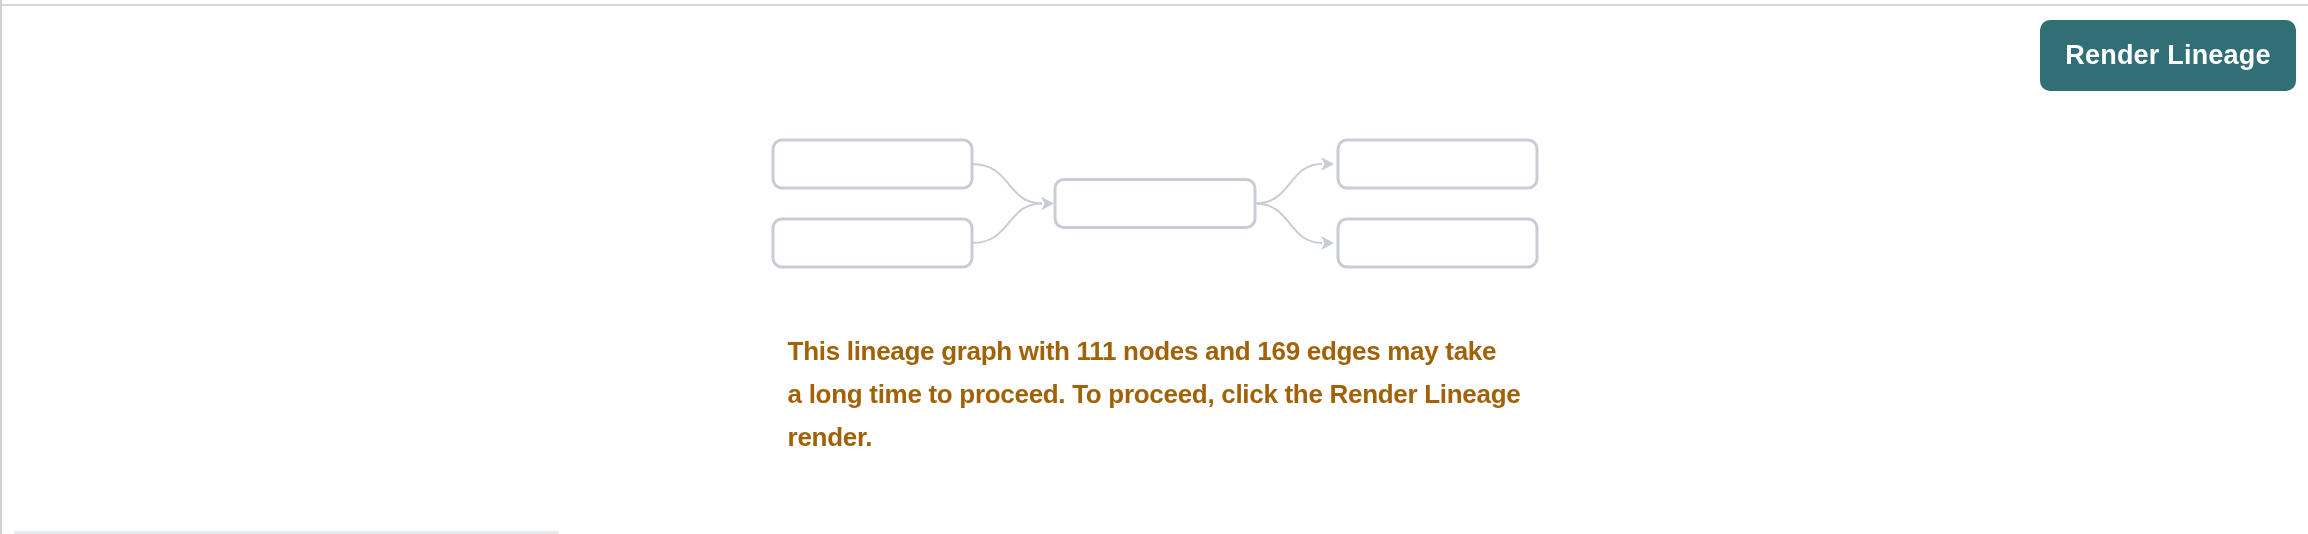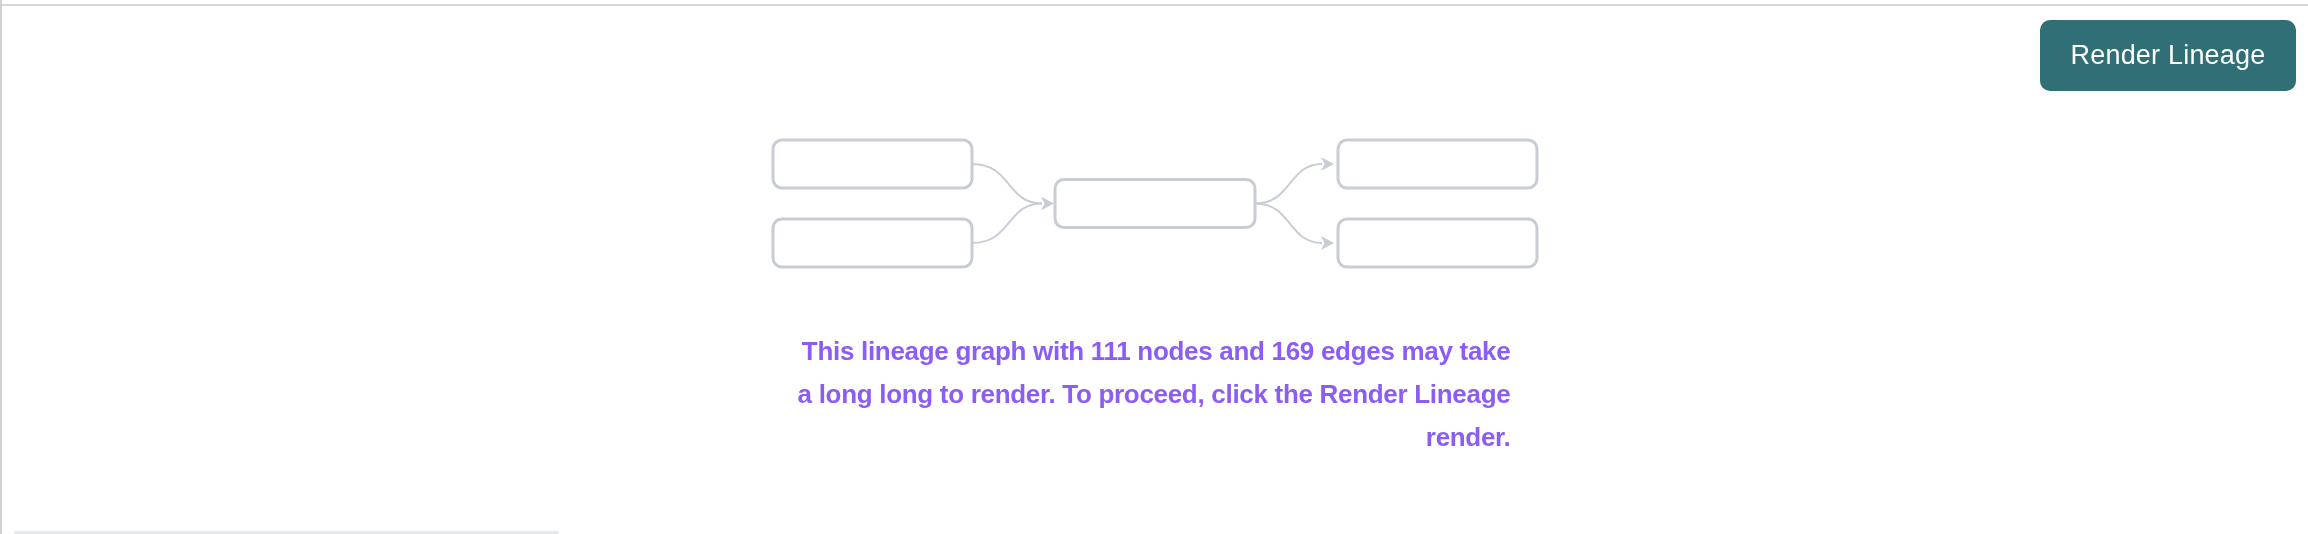--- a/index.html
+++ b/index.html
@@ -36,39 +36,39 @@
     top: 20px;
     right: 12px;
     width: 256px;
     height: 71px;
     background: #2f6f75;
     border: none;
     border-radius: 10px;
     color: #ffffff;
     font-family: "Liberation Sans", sans-serif;
     font-size: 27px;
-    font-weight: 400;
+    font-weight: 700;
     letter-spacing: 0.2px;
     cursor: pointer;
     display: flex;
     align-items: center;
     justify-content: center;
   }
   .lineage-svg {
     position: absolute;
     left: 740px;
     top: 130px;
   }
   .warning-message {
     position: absolute;
     top: 330px;
     left: 50%;
     transform: translateX(-50%);
-    text-align: right;
-    color: #8b5cf6;
+    text-align: left;
+    color: #a16207;
     font-size: 26px;
     font-weight: 700;
     line-height: 43px;
     letter-spacing: -0.3px;
   }
   .warning-message .msg-line {
     white-space: nowrap;
   }
   .hscrollbar-thumb {
     position: absolute;
@@ -106,19 +106,19 @@
       <rect x="33" y="10" width="199" height="48" rx="9"></rect>
       <rect x="33" y="89" width="199" height="48" rx="9"></rect>
       <rect x="315" y="49.5" width="200" height="48" rx="9"></rect>
       <rect x="598" y="10" width="199" height="48" rx="9"></rect>
       <rect x="598" y="89" width="199" height="48" rx="9"></rect>
     </g>
   </svg>
 
   <div class="warning-message">
     <div class="msg-line">This lineage graph with 111 nodes and 169 edges may take</div>
-    <div class="msg-line">a long long to render. To proceed, click the Render Lineage</div>
+    <div class="msg-line">a long time to proceed. To proceed, click the Render Lineage</div>
     <div class="msg-line">render.</div>
   </div>
 
   <div class="hscrollbar-thumb"></div>
 
 </div>
 
 </body></html>

